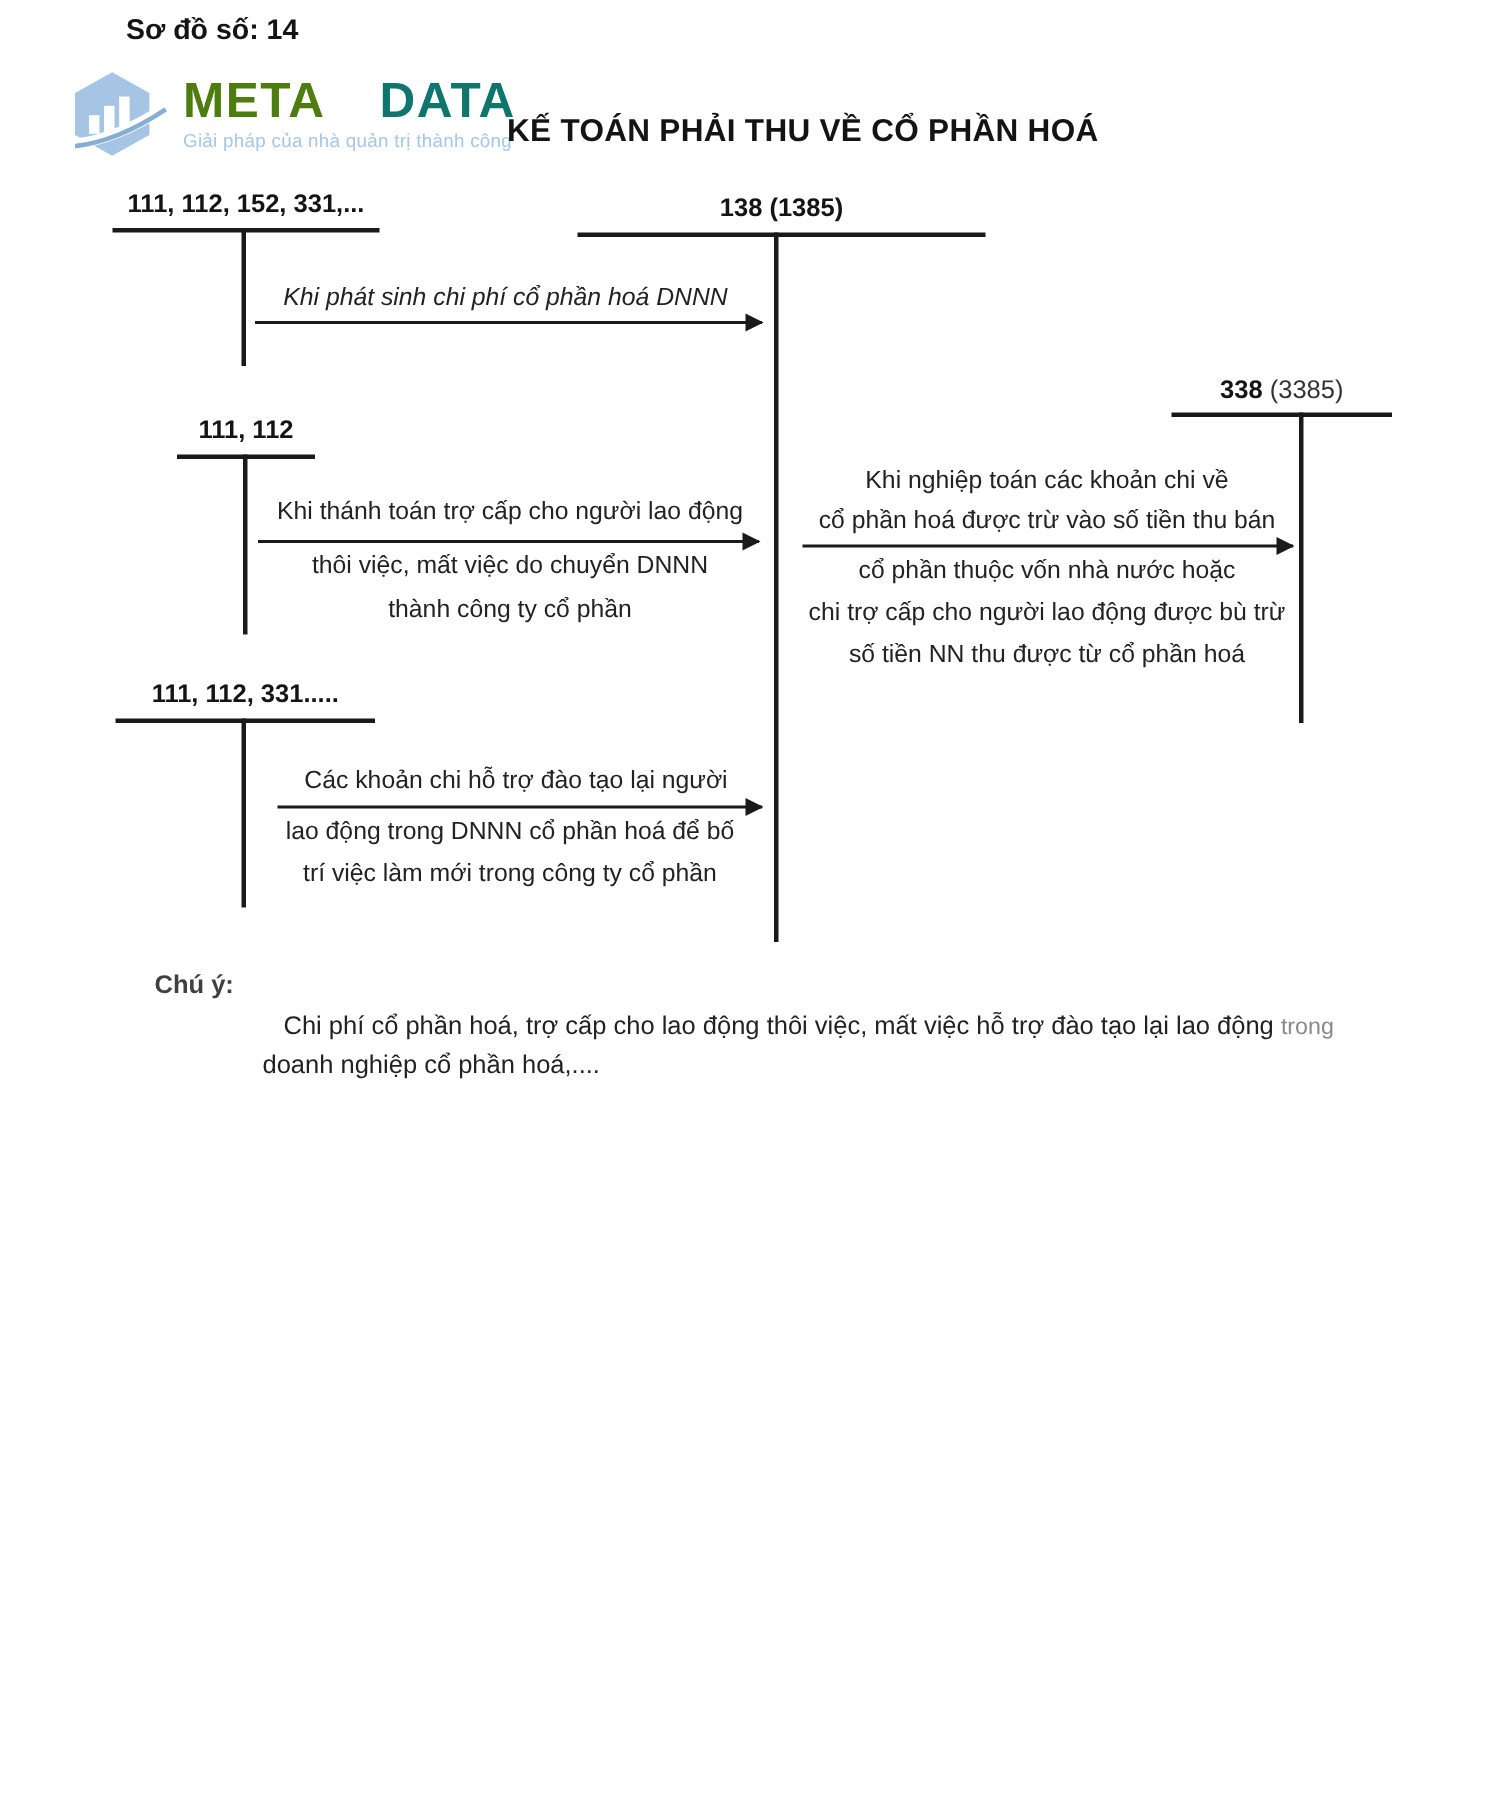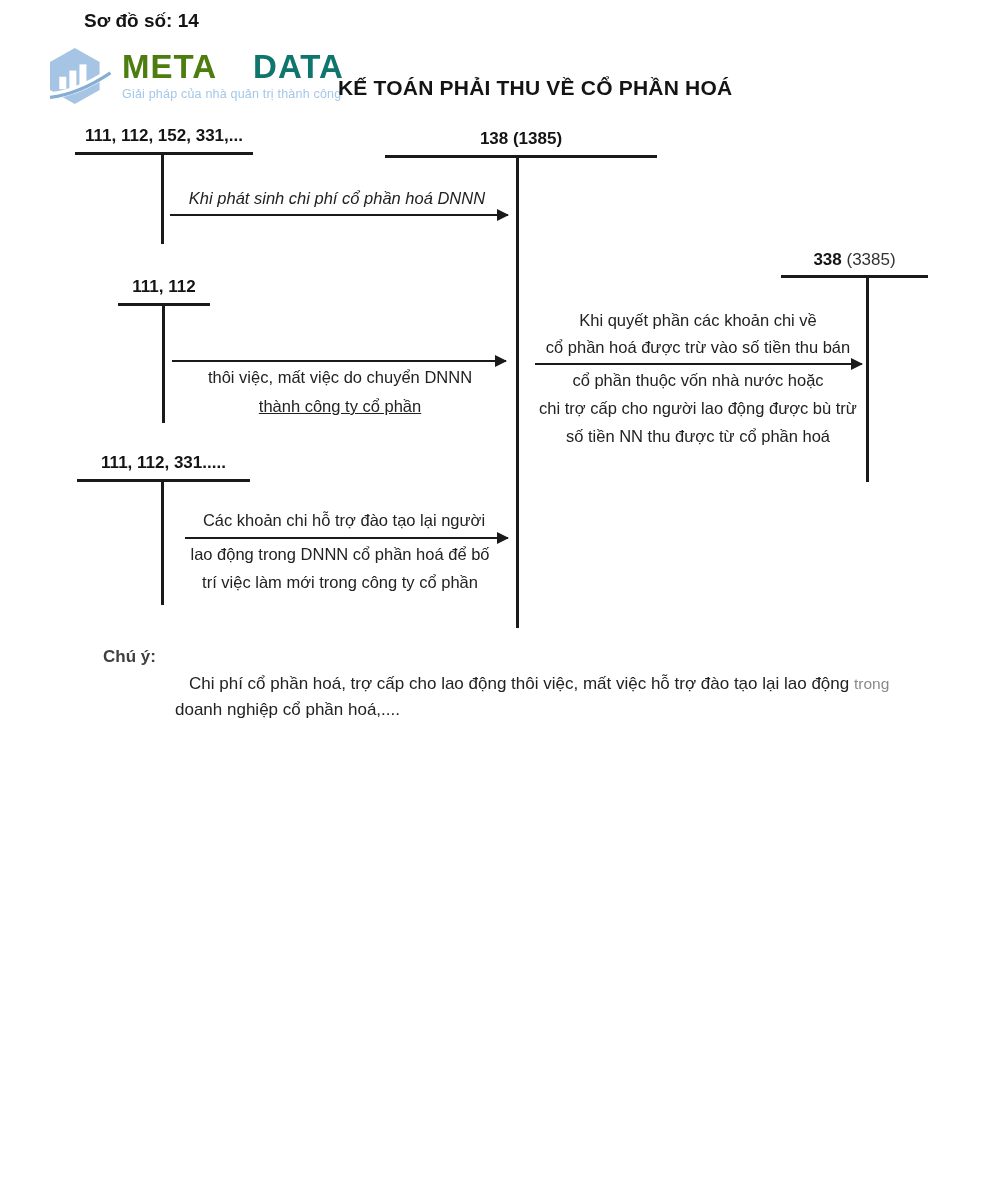--- a/index.html
+++ b/index.html
@@ -87,25 +87,26 @@
   <div class="hline" style="left:118px;top:303px;width:92px;"></div>
   <div class="vline" style="left:162px;top:303px;height:120px;"></div>
 
   <div class="acct-label" style="left:77px;top:453px;width:173px;">111, 112, 331.....</div>
   <div class="hline" style="left:77px;top:479px;width:173px;"></div>
   <div class="vline" style="left:161px;top:479px;height:126px;"></div>
 
   <div class="flow-label" style="left:167px;top:189px;width:340px;font-style:italic;">Khi phát sinh chi phí cổ phần hoá DNNN</div>
   <div class="arrow" style="left:170px;top:214px;width:338px;"></div>
 
+  <div class="flow-label" style="left:170px;top:332px;width:340px;">Khi thánh toán trợ cấp cho người lao động</div>
   <div class="arrow" style="left:172px;top:360px;width:334px;"></div>
   <div class="flow-label" style="left:170px;top:368px;width:340px;">thôi việc, mất việc do chuyển DNNN</div>
-  <div class="flow-label" style="left:170px;top:397px;width:340px;text-decoration:underline;">thành công ty cổ phần</div>
+  <div class="flow-label" style="left:170px;top:397px;width:340px;">thành công ty cổ phần</div>
 
-  <div class="flow-label" style="left:528px;top:311px;width:340px;">Khi quyết phần các khoản chi về</div>
+  <div class="flow-label" style="left:528px;top:311px;width:340px;">Khi nghiệp toán các khoản chi về</div>
   <div class="flow-label" style="left:528px;top:338px;width:340px;">cổ phần hoá được trừ vào số tiền thu bán</div>
   <div class="arrow" style="left:535px;top:363px;width:327px;"></div>
   <div class="flow-label" style="left:528px;top:371px;width:340px;">cổ phần thuộc vốn nhà nước hoặc</div>
   <div class="flow-label" style="left:528px;top:399px;width:340px;">chi trợ cấp cho người lao động được bù trừ</div>
   <div class="flow-label" style="left:178px;top:511px;width:332px;">Các khoản chi hỗ trợ đào tạo lại người</div>
 
   <div class="flow-label" style="left:528px;top:427px;width:340px;">số tiền NN thu được từ cổ phần hoá</div>
   <div class="arrow" style="left:185px;top:537px;width:323px;"></div>
   <div class="flow-label" style="left:170px;top:545px;width:340px;">lao động trong DNNN cổ phần hoá để bố</div>
   <div class="flow-label" style="left:170px;top:573px;width:340px;">trí việc làm mới trong công ty cổ phần</div>

